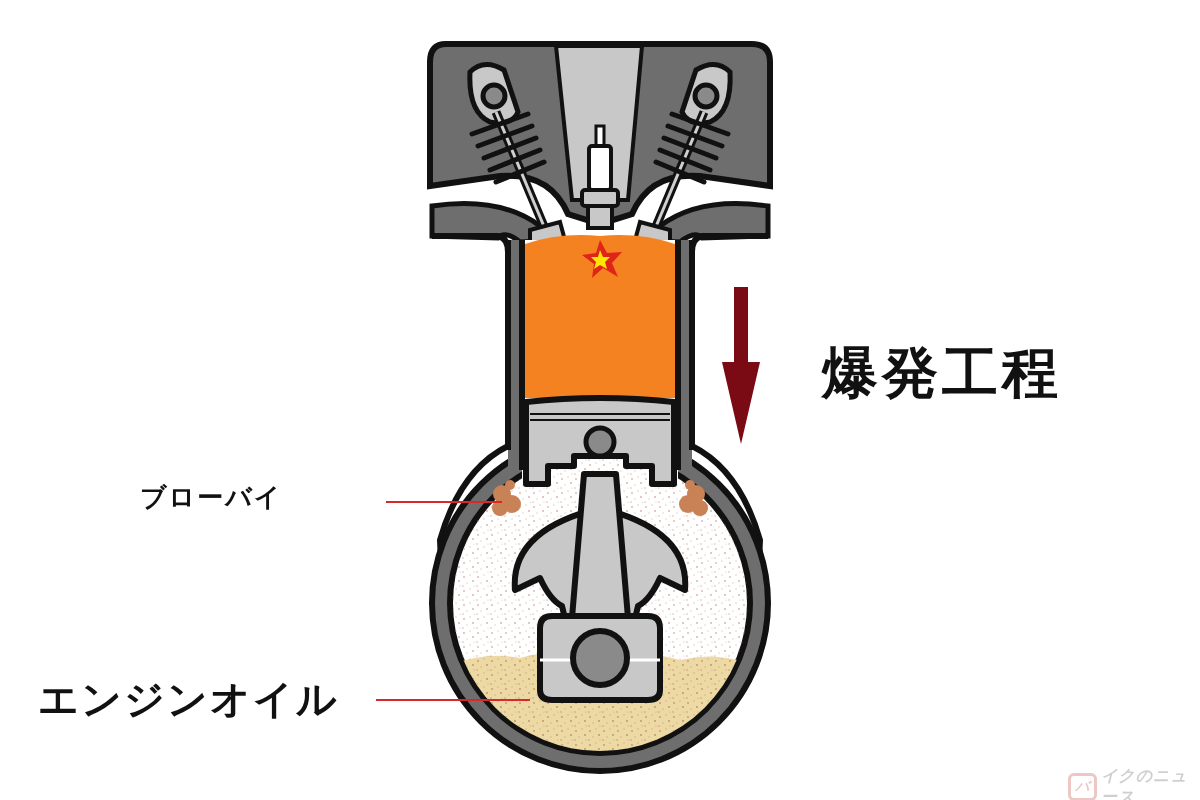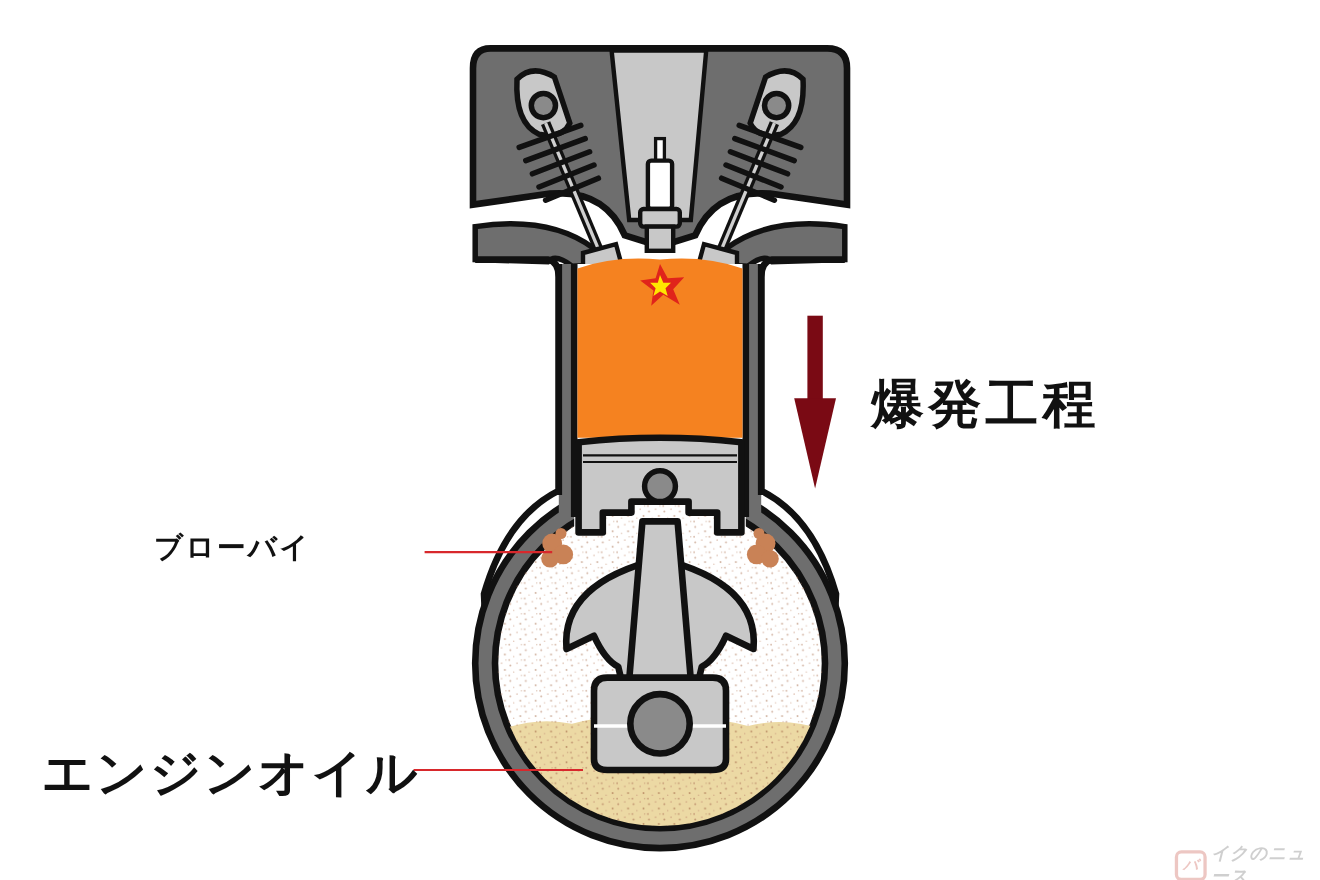--- a/index.html
+++ b/index.html
@@ -1,21 +1,21 @@
 <!DOCTYPE html>
 <html><head>
 <meta charset="utf-8">
 <style>
   html,body{margin:0;padding:0;background:#ffffff;}
   body{width:1200px;height:800px;position:relative;overflow:hidden;font-family:"DejaVu Sans",sans-serif;}
   #diagram{position:absolute;left:0;top:0;width:1200px;height:800px;}
   .label{position:absolute;font-family:"DejaVu Sans",sans-serif;font-weight:bold;color:#111;white-space:nowrap;letter-spacing:2px;}
-  #stroke-label{left:792px;top:336px;font-size:48px;letter-spacing:4px;}
+  #stroke-label{left:822px;top:336px;font-size:56px;letter-spacing:4px;}
   #blowby-label{left:140px;top:480px;font-size:26px;}
-  #oil-label{left:38px;top:672px;font-size:46px;}
+  #oil-label{left:38px;top:672px;font-size:40px;}
   #watermark{position:absolute;left:1068px;top:766px;display:flex;align-items:center;gap:4px;opacity:0.28;}
   #watermark .badge{width:28px;height:22px;border:3px solid #c0392b;border-radius:6px;display:flex;align-items:center;justify-content:center;color:#c0392b;font-weight:bold;font-size:14px;font-style:italic;}
   #watermark .wm-text{font-size:16px;font-weight:bold;font-style:italic;color:#555;letter-spacing:1px;}
 </style>
 </head>
 <body>
 
 <svg id="diagram" viewBox="0 0 1200 800" xmlns="http://www.w3.org/2000/svg">
   <defs>
     <pattern id="speckle" width="14" height="14" patternUnits="userSpaceOnUse">

